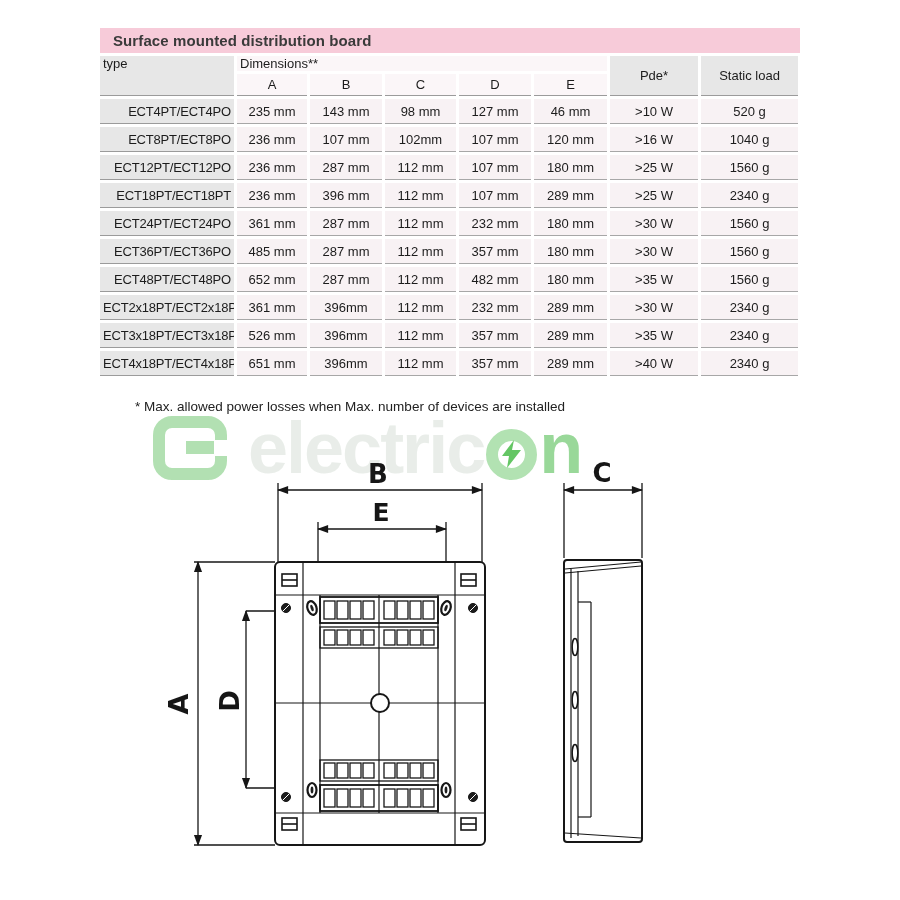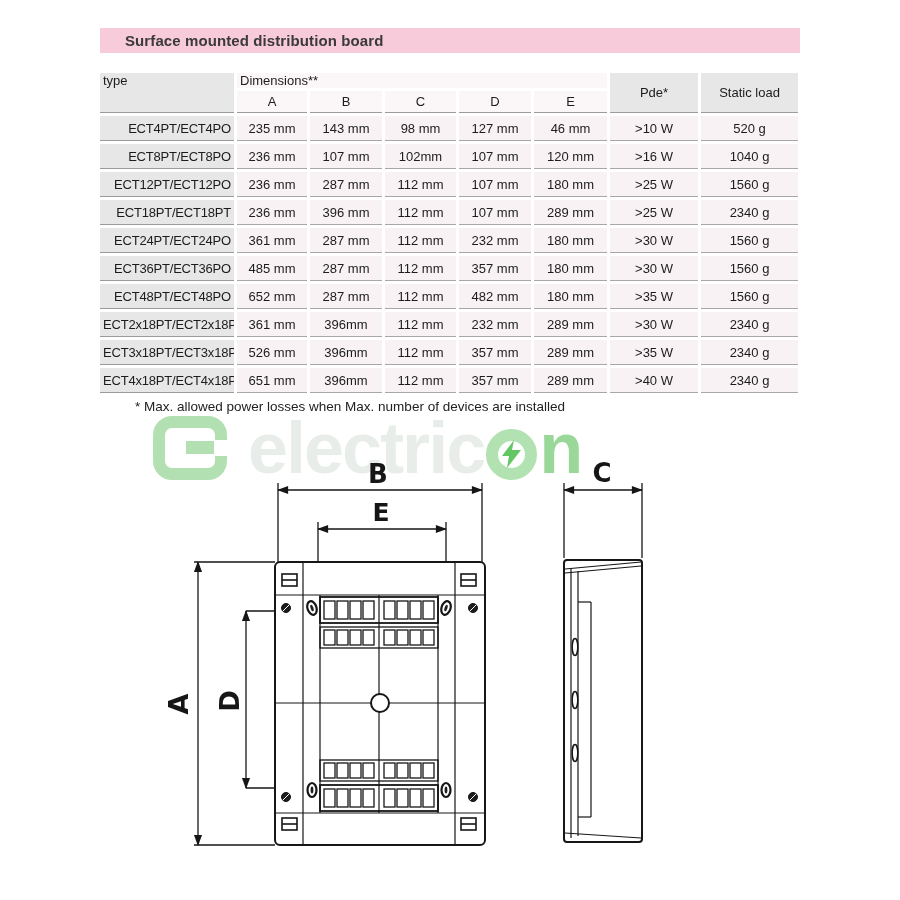--- a/index.html
+++ b/index.html
@@ -2,26 +2,26 @@
 <html><head>
 <meta charset="utf-8">
 <style>
   html,body { margin:0; padding:0; }
   body {
     width:900px; height:900px; position:relative; background:#ffffff;
     font-family:"Liberation Sans", sans-serif; color:#1c1c1c; overflow:hidden;
   }
   .table-wrap { position:absolute; left:100px; top:28px; width:700px; z-index:3; }
   .title-bar {
-    background:#f7cbd9; height:25px; line-height:25px; padding-left:25px;
+    background:#f7cbd9; height:25px; line-height:25px; padding-left:13px;
     font-size:15px; font-weight:bold; color:#3a3a3a; letter-spacing:0.1px;
   }
   table.spec {
     border-collapse:separate; border-spacing:3px 3px; table-layout:fixed;
-    width:704px; margin-left:-3px; margin-top:17px;
+    width:704px; margin-left:-3px; margin-top:0px;
   }
   table.spec th, table.spec td {
     font-size:13px; font-weight:normal; padding:0 3px; overflow:hidden; white-space:nowrap;
   }
   .cell-gray  { background:#e7e7e7; border-bottom:1px solid #9b9b9b; }
   .cell-dims  { background:#fbf6f8; text-align:left; }
   .cell-sub   { background:#fbf6f8; border-bottom:1px solid #9b9b9b; text-align:center; }
   .cell-data  { background:#f8f2f4; border-bottom:1px solid #a7a7a7; text-align:center; }
   th.h-type   { text-align:left; vertical-align:top; padding-top:4px; padding-left:6px; height:28px; }
   th.h-side   { text-align:center; vertical-align:middle; }

